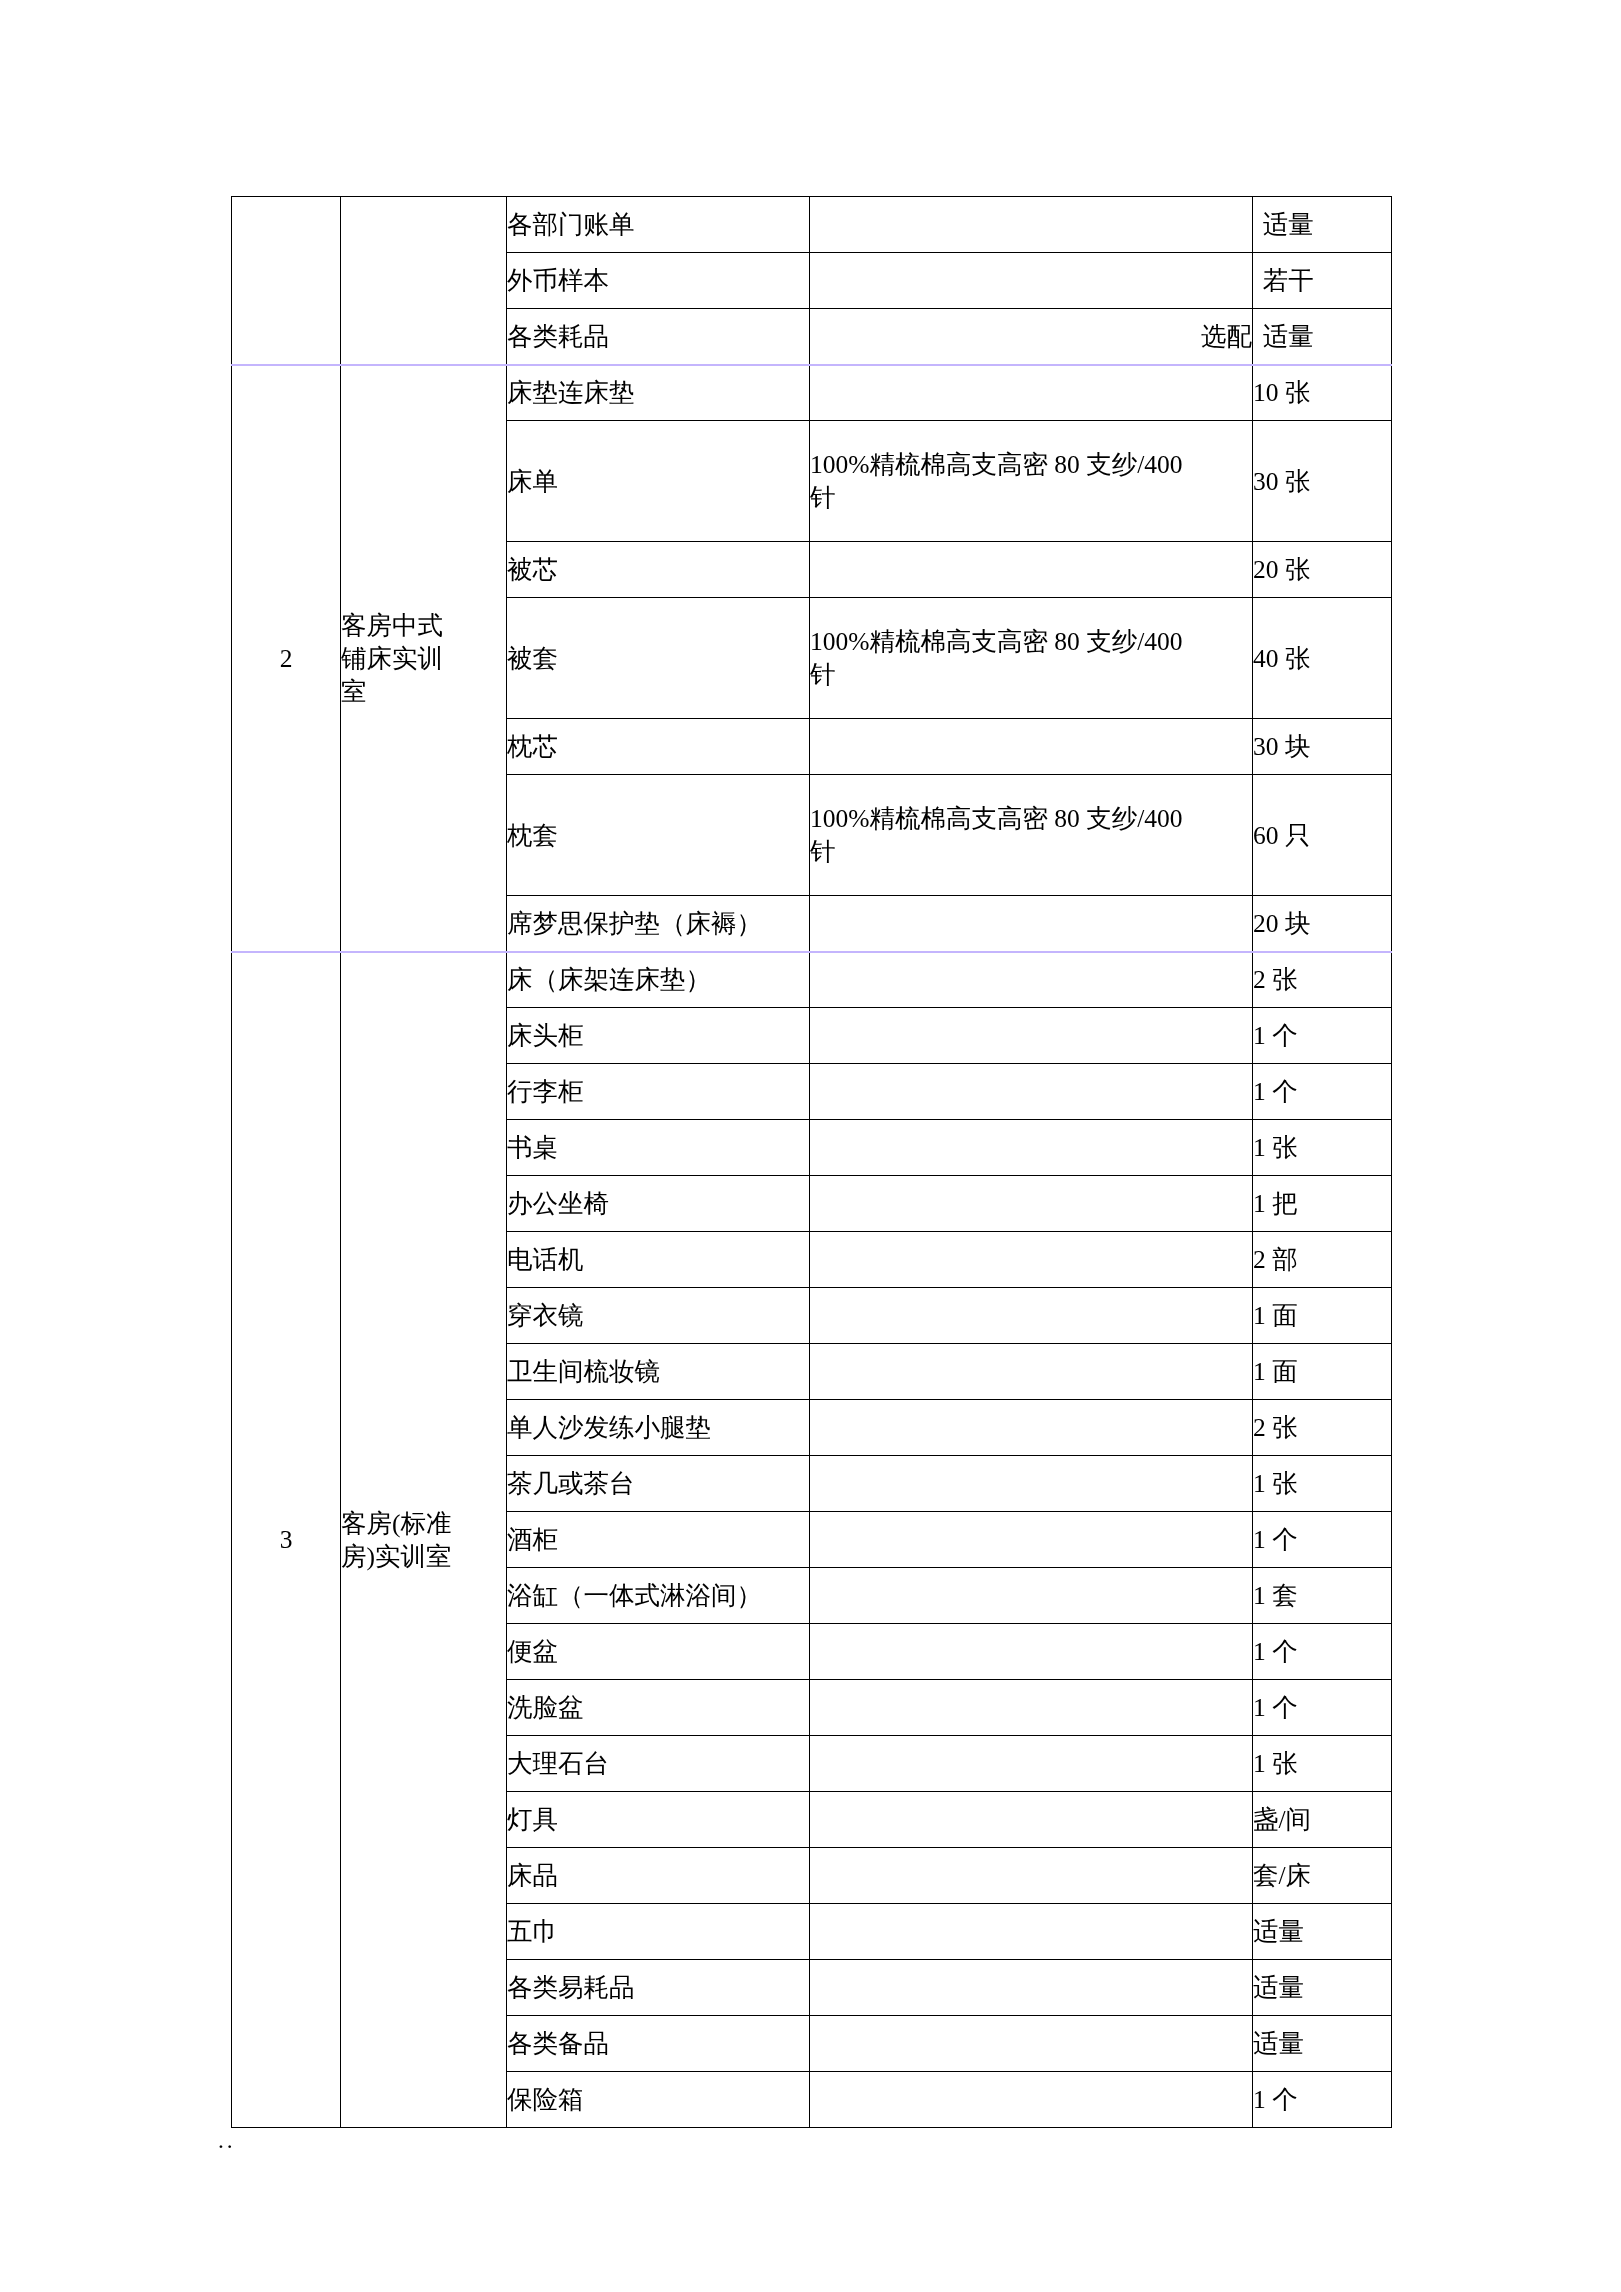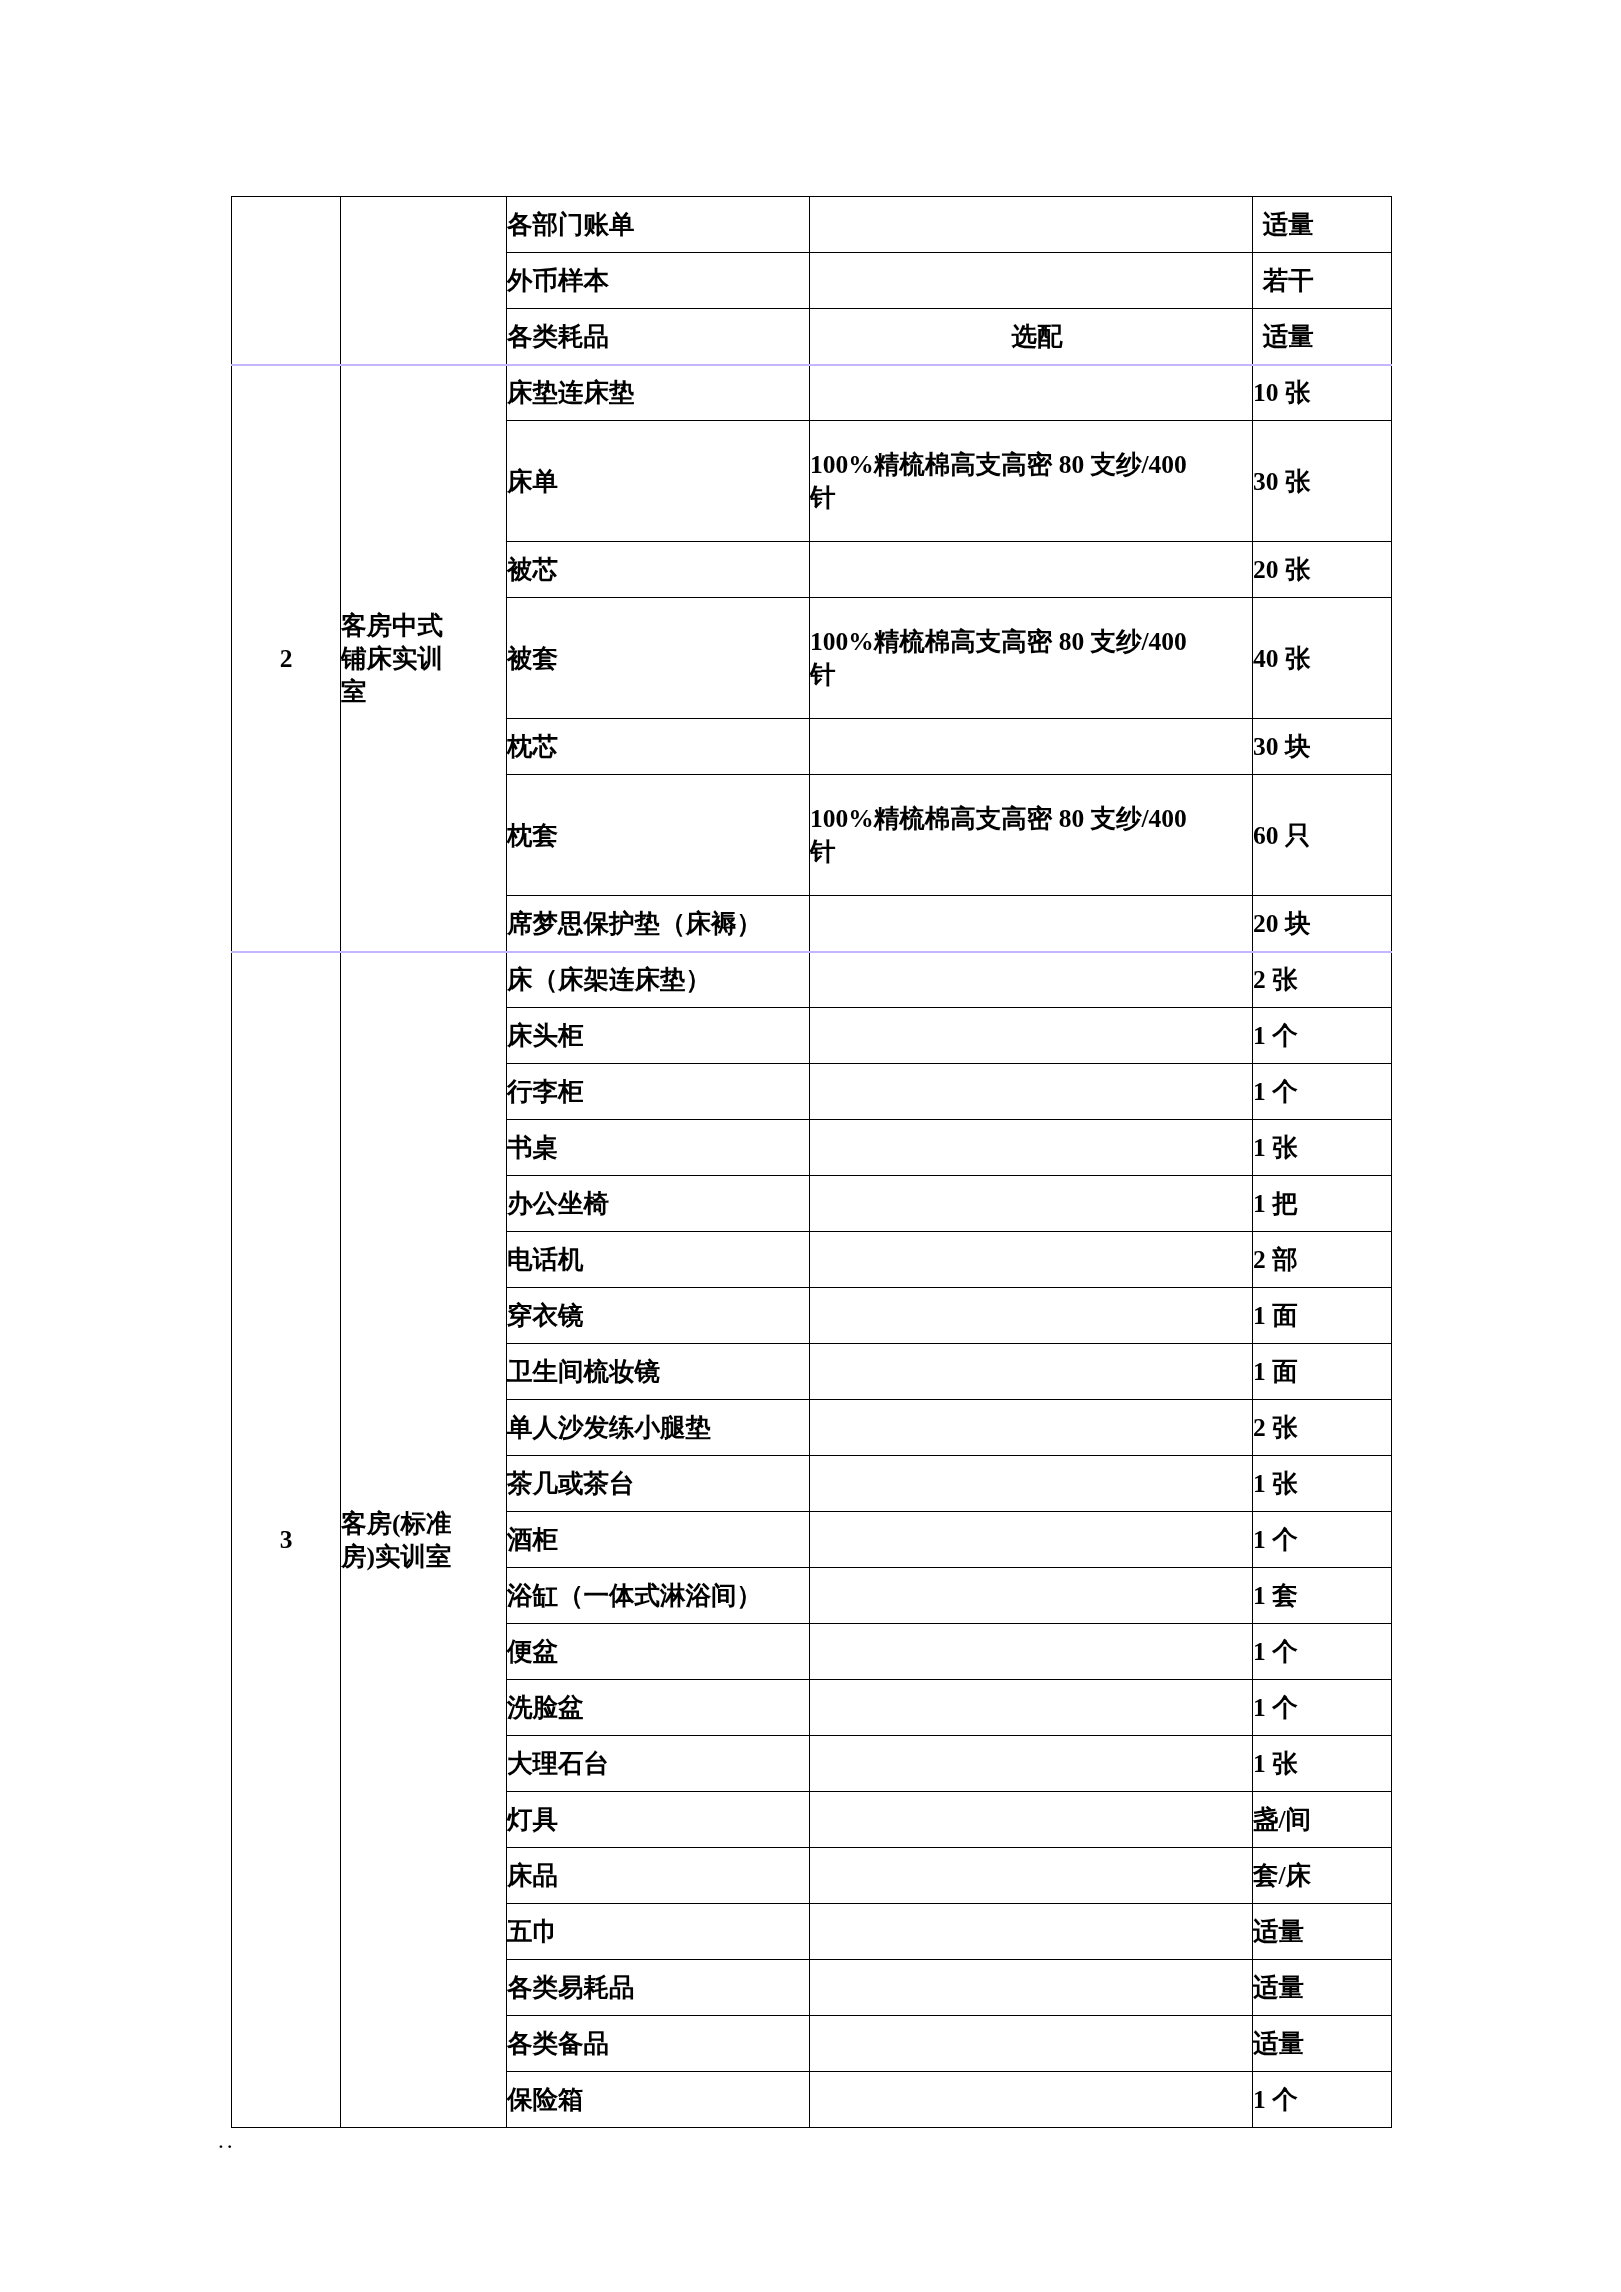--- a/index.html
+++ b/index.html
@@ -14,21 +14,20 @@
     font-family: "Liberation Serif", "DejaVu Serif", serif;
     color: #000000;
   }
   table.equip {
     position: absolute;
     left: 231px;
     top: 196px;
     width: 1160px;
     border-collapse: collapse;
     table-layout: fixed;
-    font-weight: bold;
   }
   table.equip td {
     border: 1px solid #000000;
     vertical-align: middle;
     font-size: 25.5px;
     line-height: 33px;
     padding: 0;
     overflow: hidden;
   }
   tr.r1 { height: 56px; }
@@ -47,21 +46,21 @@
     text-align: left;
     padding-left: 11.8px;
     padding-right: 3.9px;
   }
   td.spec-cell {
     text-align: left;
     white-space: pre-line;
     line-height: 51px;
   }
   td.spec-cell.spec-left {
-    text-align: center;
+    text-align: right;
     padding-left: 11.8px;
   }
   td.qty-cell {
     text-align: left;
   }
   td.qty-cell.qty-left {
     text-align: left;
     padding-left: 9.8px;
   }
   .footer-mark {

